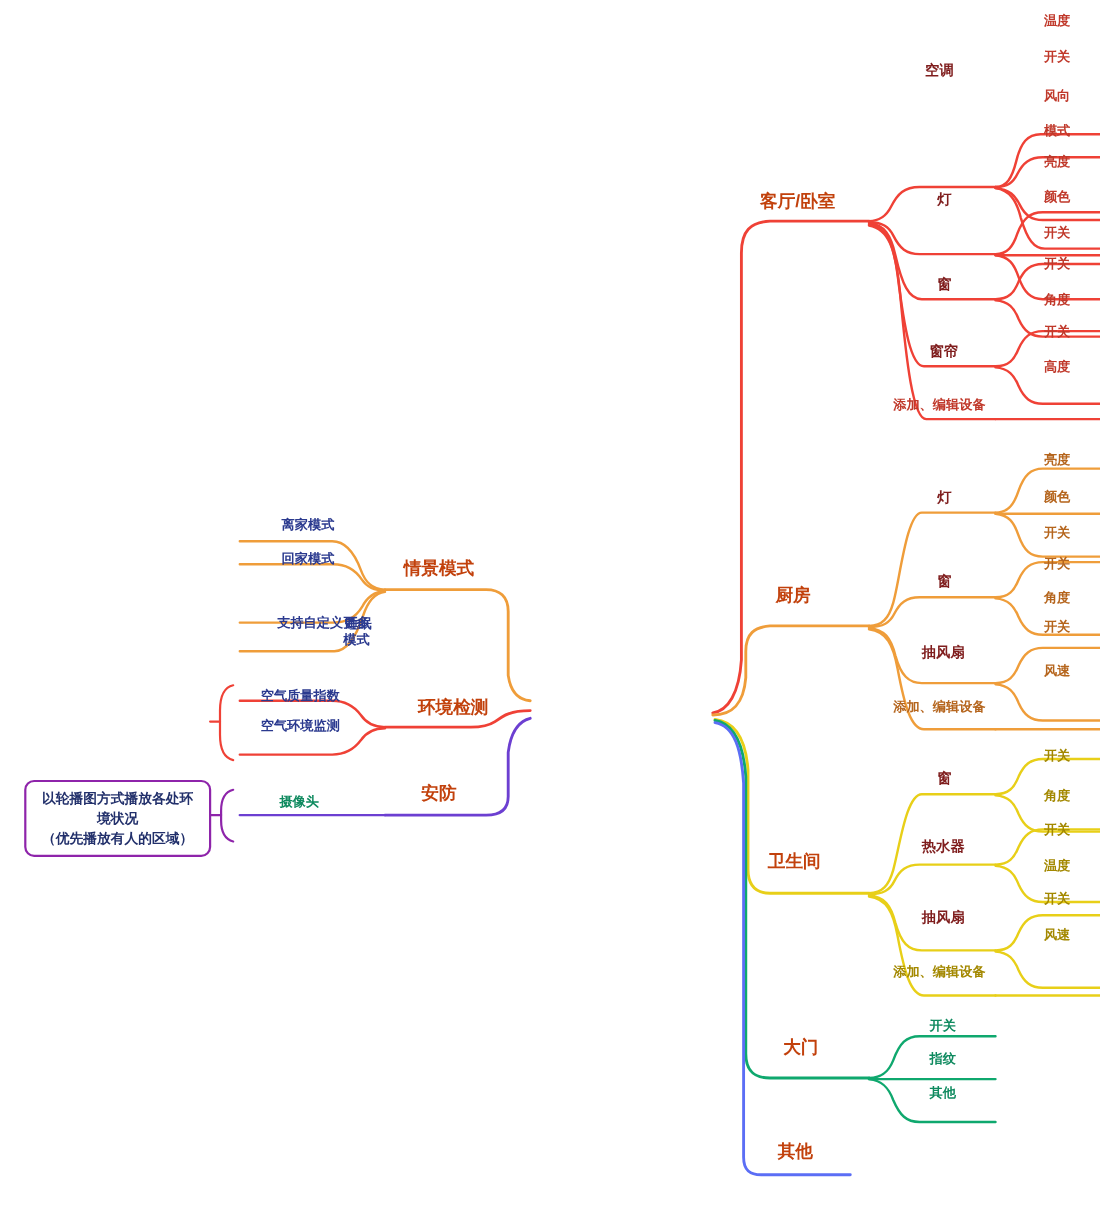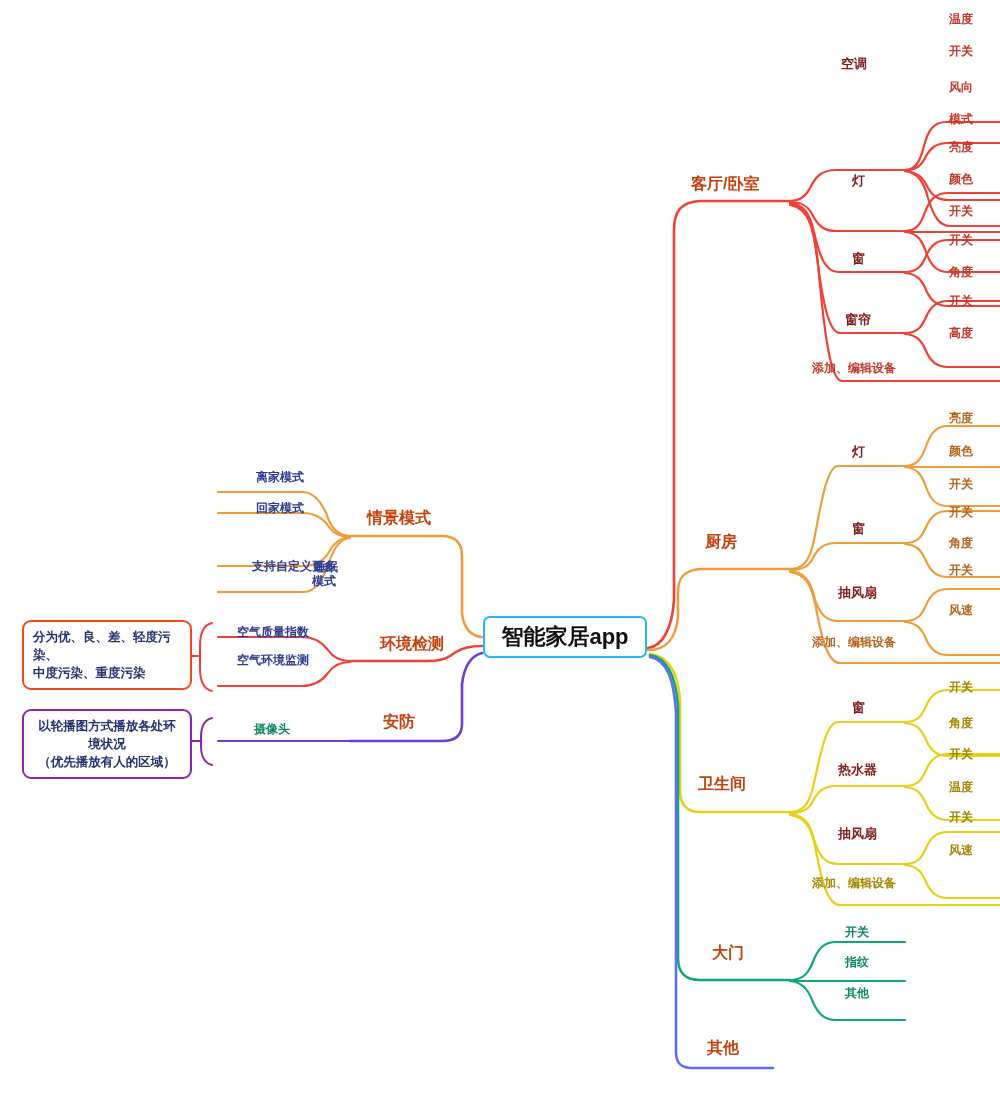--- a/index.html
+++ b/index.html
@@ -150,21 +150,20 @@
 
       <path d="M212,623 C203,625 200,634 200,646 L200,656 M200,656 L200,668 C200,680 203,689 212,691" stroke="#ef4136" stroke-width="2"></path>
       <path d="M200,656 L191,656" stroke="#ef4136" stroke-width="2"></path>
 
       <path d="M350,741 L218,741" stroke="#6c3fd1"></path>
       <path d="M212,718 C204,720 201,727 201,737 L201,741 M201,741 L201,746 C201,756 204,763 212,765" stroke="#8e24aa" stroke-width="2"></path>
       <path d="M201,741 L192,741" stroke="#8e24aa" stroke-width="2"></path>
     </g>
   </svg>
 
-  <div class="central">智能家居app</div>
 
   <div class="lbl l1" style="left:691px;top:174px;">客厅/卧室</div>
   <div class="lbl l1" style="left:705px;top:532px;">厨房</div>
   <div class="lbl l1" style="left:698px;top:774px;">卫生间</div>
   <div class="lbl l1" style="left:712px;top:943px;">大门</div>
   <div class="lbl l1" style="left:707px;top:1038px;">其他</div>
 
   <div class="lbl l2" style="left:841px;top:56px;">空调</div>
   <div class="lbl l2" style="left:852px;top:173px;">灯</div>
   <div class="lbl l2" style="left:852px;top:251px;">窗</div>
@@ -223,18 +222,16 @@
   <div class="lbl leaf leaf-blue" style="left:256px;top:501px;">回家模式</div>
   <div class="lbl leaf leaf-blue" style="left:278px;top:560px;padding-left:36px;">睡眠</div>
   <div class="lbl leaf leaf-blue" style="left:226px;top:559px;text-align:right;width:110px;">支持自定义更多
 模式</div>
 
   <div class="lbl leaf leaf-blue" style="left:237px;top:625px;">空气质量指数</div>
   <div class="lbl leaf leaf-blue" style="left:237px;top:653px;">空气环境监测</div>
 
   <div class="lbl leaf leaf-green" style="left:254px;top:722px;">摄像头</div>
 
-  <div class="note note-red" style="left:22px;top:620px;width:170px;">分为优、良、差、轻度污染、
-中度污染、重度污染</div>
   <div class="note note-purple note-center" style="left:22px;top:709px;width:170px;">以轮播图方式播放各处环境状况
 （优先播放有人的区域）</div>
 
 </div>
 
 </body></html>

